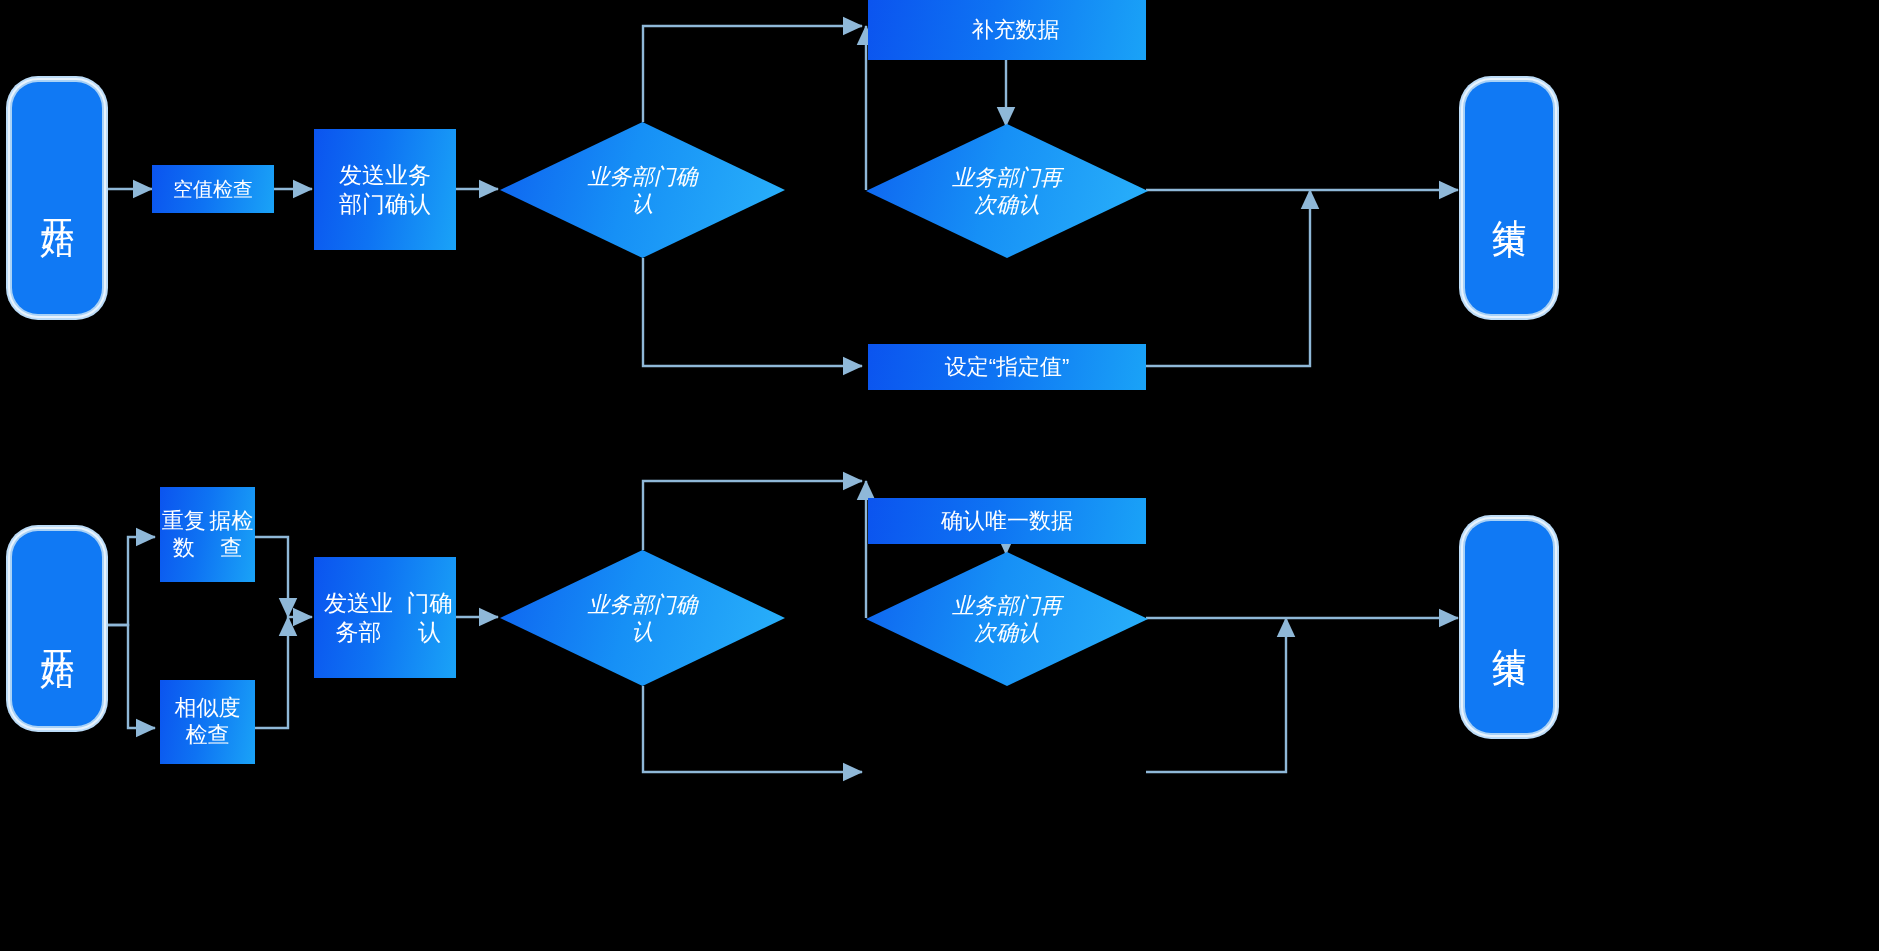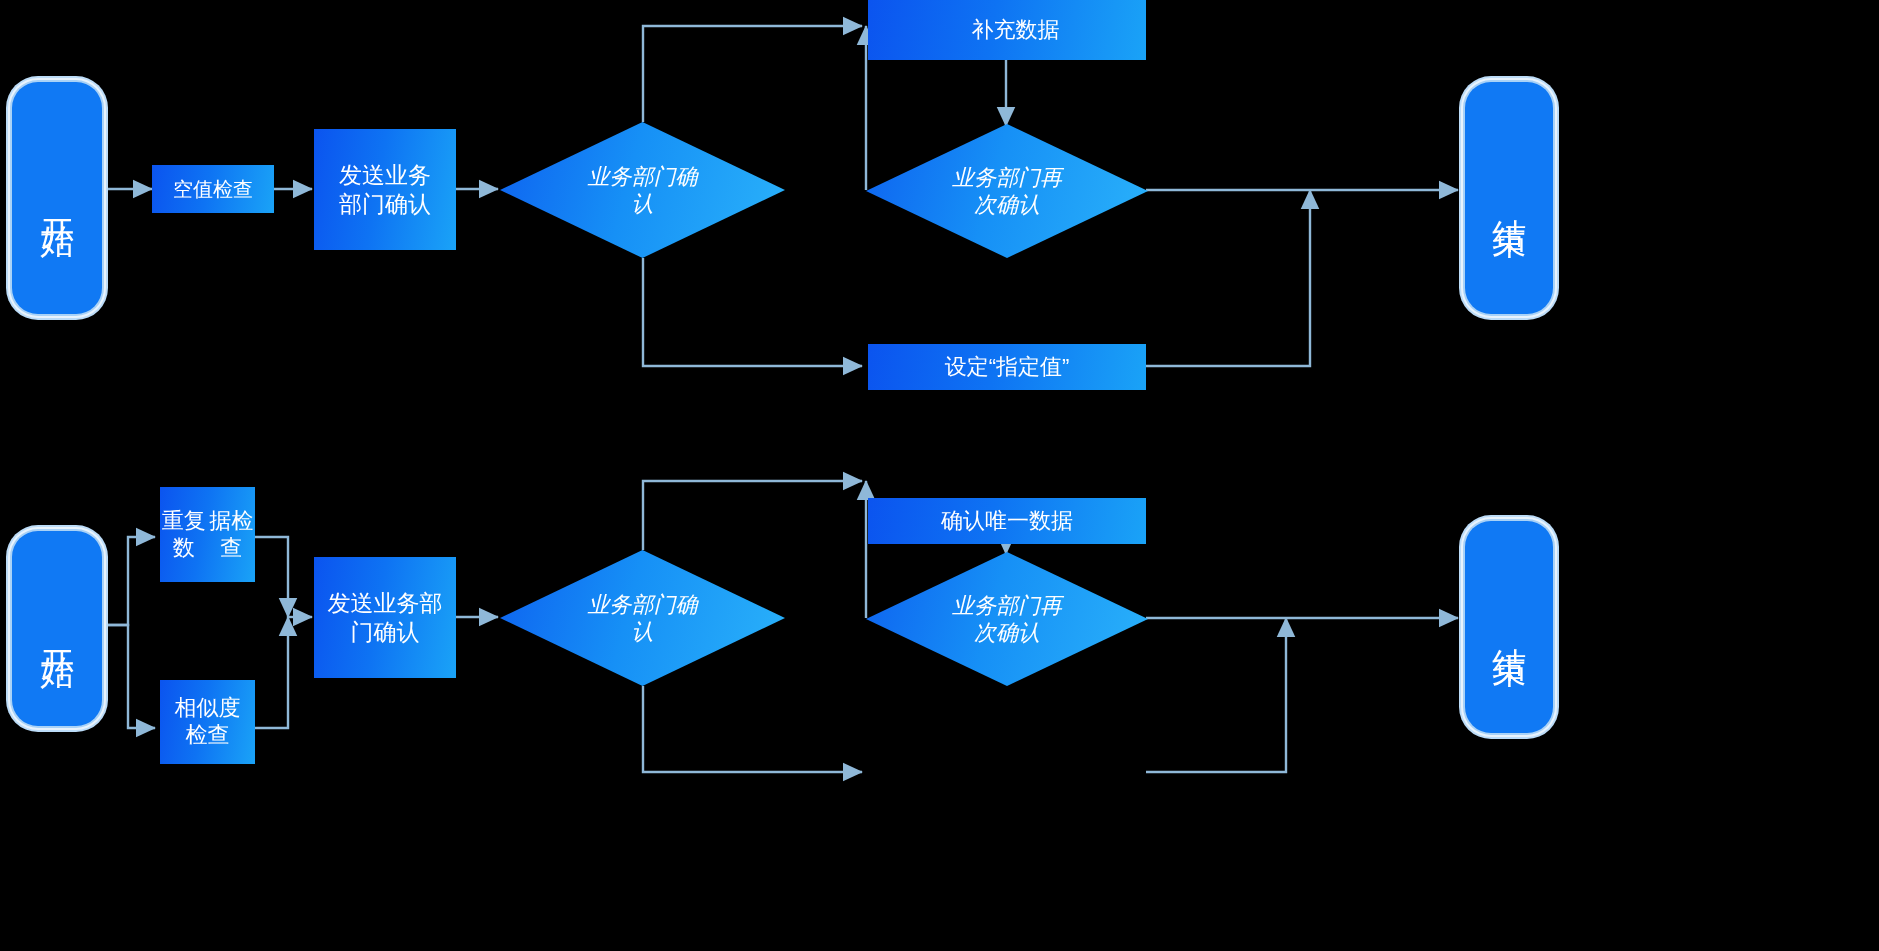--- a/index.html
+++ b/index.html
@@ -109,21 +109,21 @@
   <div class="node rect" style="left:160px;top:487px;width:95px;height:95px;font-size:22px;flex-direction:row;">
     <span>重复数</span>
     <span>据检查</span>
   </div>
 
   <div class="node rect" style="left:160px;top:680px;width:95px;height:84px;font-size:22px;flex-direction:column;">
     <span>相似度</span>
     <span>检查</span>
   </div>
 
-  <div class="node rect" style="left:314px;top:557px;width:142px;height:121px;font-size:23px;flex-direction:column;">
+  <div class="node rect" style="left:314px;top:557px;width:142px;height:121px;font-size:23px;flex-direction:row;">
     <span>发送业务部</span>
     <span>门确认</span>
   </div>
 
   <div class="diamond" style="left:500px;top:550px;width:285px;height:136px;font-size:22px;">
     <div class="dshape"></div>
     <div class="dlabel">
       <div>业务部门确</div>
       <div>认</div>
     </div>

